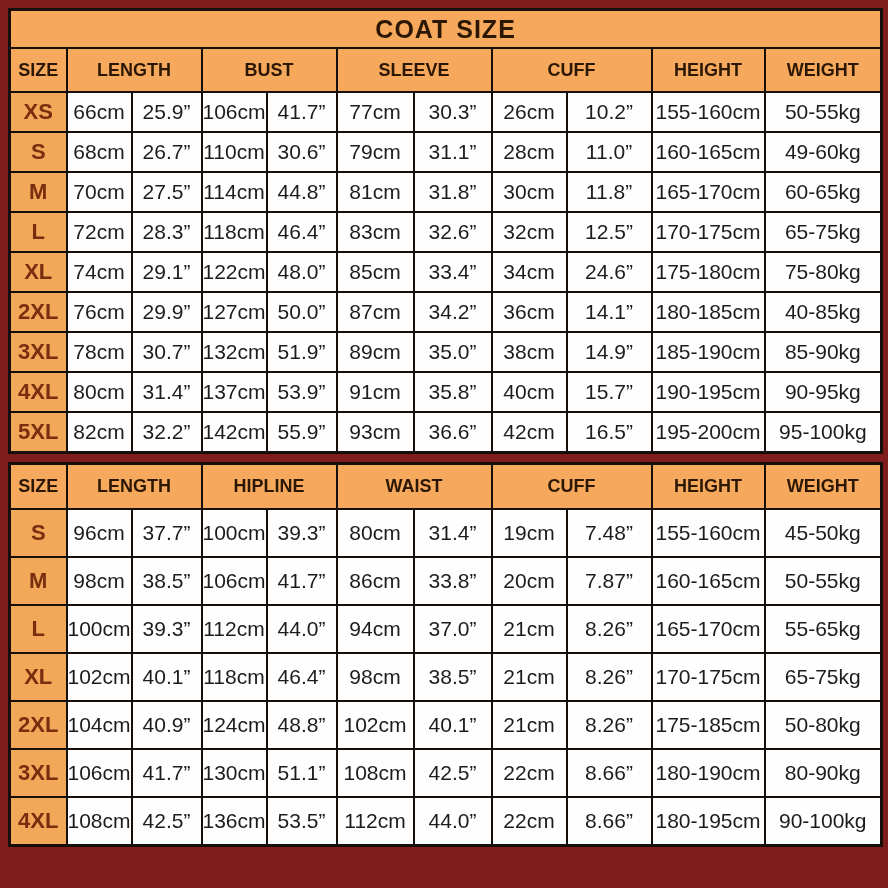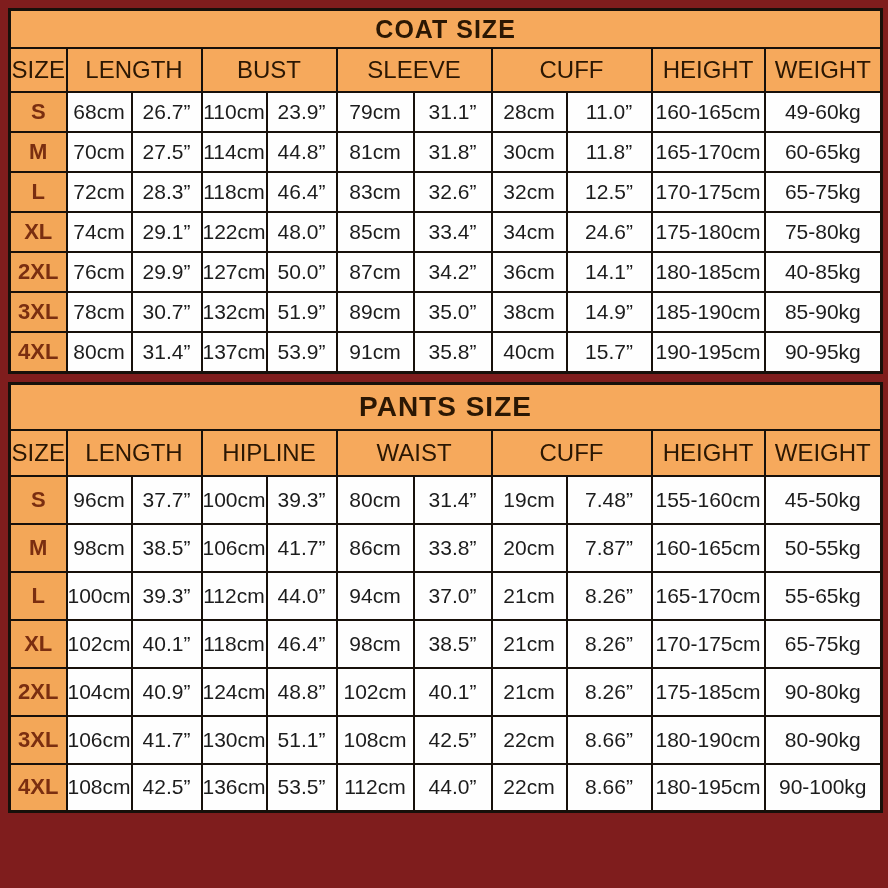--- a/index.html
+++ b/index.html
@@ -35,22 +35,22 @@
     color: #2b1703;
     font-weight: bold;
     font-size: 27px;
     letter-spacing: 1px;
   }
   .coat .title-cell { height: 36px; font-size: 25px; }
   .pants .title-cell { height: 44px; font-size: 28px; }
   .col-header {
     background: #f6a95c;
     color: #2b1703;
-    font-weight: normal;
-    font-size: 24px;
+    font-weight: bold;
+    font-size: 18px;
   }
   .coat .header-row { height: 44px; }
   .pants .header-row { height: 46px; }
   .coat tbody tr { height: 40px; }
   .pants tbody tr { height: 48px; }
   td.size-cell {
     background: #f3a758;
     color: #7a2e10;
     font-weight: bold;
     font-size: 22px;
@@ -90,25 +90,38 @@
           <th colspan="2" class="col-header">LENGTH</th>
           <th colspan="2" class="col-header">BUST</th>
           <th colspan="2" class="col-header">SLEEVE</th>
           <th colspan="2" class="col-header">CUFF</th>
           <th colspan="1" class="col-header">HEIGHT</th>
           <th colspan="1" class="col-header">WEIGHT</th>
         </tr>
     </thead>
     <tbody>
         <tr>
+          <td class="size-cell">XS</td>
+          <td class="data-cell">66cm</td>
+          <td class="data-cell">25.9”</td>
+          <td class="data-cell">106cm</td>
+          <td class="data-cell">41.7”</td>
+          <td class="data-cell">77cm</td>
+          <td class="data-cell">30.3”</td>
+          <td class="data-cell">26cm</td>
+          <td class="data-cell">10.2”</td>
+          <td class="data-cell">155-160cm</td>
+          <td class="data-cell">50-55kg</td>
+        </tr>
+        <tr>
           <td class="size-cell">S</td>
           <td class="data-cell">68cm</td>
           <td class="data-cell">26.7”</td>
           <td class="data-cell">110cm</td>
-          <td class="data-cell">23.9”</td>
+          <td class="data-cell">30.6”</td>
           <td class="data-cell">79cm</td>
           <td class="data-cell">31.1”</td>
           <td class="data-cell">28cm</td>
           <td class="data-cell">11.0”</td>
           <td class="data-cell">160-165cm</td>
           <td class="data-cell">49-60kg</td>
         </tr>
         <tr>
           <td class="size-cell">M</td>
           <td class="data-cell">70cm</td>
@@ -179,20 +192,33 @@
           <td class="data-cell">80cm</td>
           <td class="data-cell">31.4”</td>
           <td class="data-cell">137cm</td>
           <td class="data-cell">53.9”</td>
           <td class="data-cell">91cm</td>
           <td class="data-cell">35.8”</td>
           <td class="data-cell">40cm</td>
           <td class="data-cell">15.7”</td>
           <td class="data-cell">190-195cm</td>
           <td class="data-cell">90-95kg</td>
+        </tr>
+        <tr>
+          <td class="size-cell">5XL</td>
+          <td class="data-cell">82cm</td>
+          <td class="data-cell">32.2”</td>
+          <td class="data-cell">142cm</td>
+          <td class="data-cell">55.9”</td>
+          <td class="data-cell">93cm</td>
+          <td class="data-cell">36.6”</td>
+          <td class="data-cell">42cm</td>
+          <td class="data-cell">16.5”</td>
+          <td class="data-cell">195-200cm</td>
+          <td class="data-cell">95-100kg</td>
         </tr>
       </tbody>
   </table>
 
   <div class="table-gap"></div>
 
   <table class="size-table pants">
     <colgroup>
       <col style="width:57px">
         <col style="width:65px">
@@ -200,23 +226,20 @@
       <col style="width:65px">
         <col style="width:70px">
         <col style="width:77px">
       <col style="width:78px">
         <col style="width:75px">
         <col style="width:85px">
       <col style="width:113px">
         <col style="width:117px">
     </colgroup>
     <thead>
-      <tr>
-        <th class="title-cell" colspan="11">PANTS SIZE</th>
-      </tr>
       <tr class="header-row">
           <th colspan="1" class="col-header">SIZE</th>
           <th colspan="2" class="col-header">LENGTH</th>
           <th colspan="2" class="col-header">HIPLINE</th>
           <th colspan="2" class="col-header">WAIST</th>
           <th colspan="2" class="col-header">CUFF</th>
           <th colspan="1" class="col-header">HEIGHT</th>
           <th colspan="1" class="col-header">WEIGHT</th>
         </tr>
     </thead>
@@ -277,21 +300,21 @@
           <td class="size-cell">2XL</td>
           <td class="data-cell">104cm</td>
           <td class="data-cell">40.9”</td>
           <td class="data-cell">124cm</td>
           <td class="data-cell">48.8”</td>
           <td class="data-cell">102cm</td>
           <td class="data-cell">40.1”</td>
           <td class="data-cell">21cm</td>
           <td class="data-cell">8.26”</td>
           <td class="data-cell">175-185cm</td>
-          <td class="data-cell">90-80kg</td>
+          <td class="data-cell">50-80kg</td>
         </tr>
         <tr>
           <td class="size-cell">3XL</td>
           <td class="data-cell">106cm</td>
           <td class="data-cell">41.7”</td>
           <td class="data-cell">130cm</td>
           <td class="data-cell">51.1”</td>
           <td class="data-cell">108cm</td>
           <td class="data-cell">42.5”</td>
           <td class="data-cell">22cm</td>

